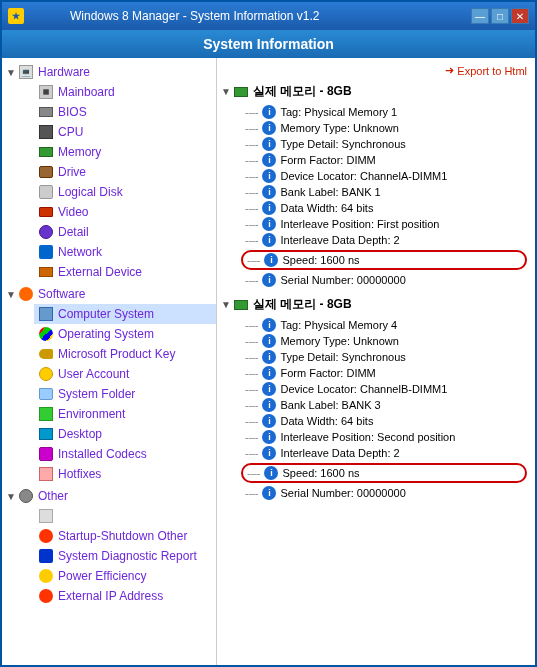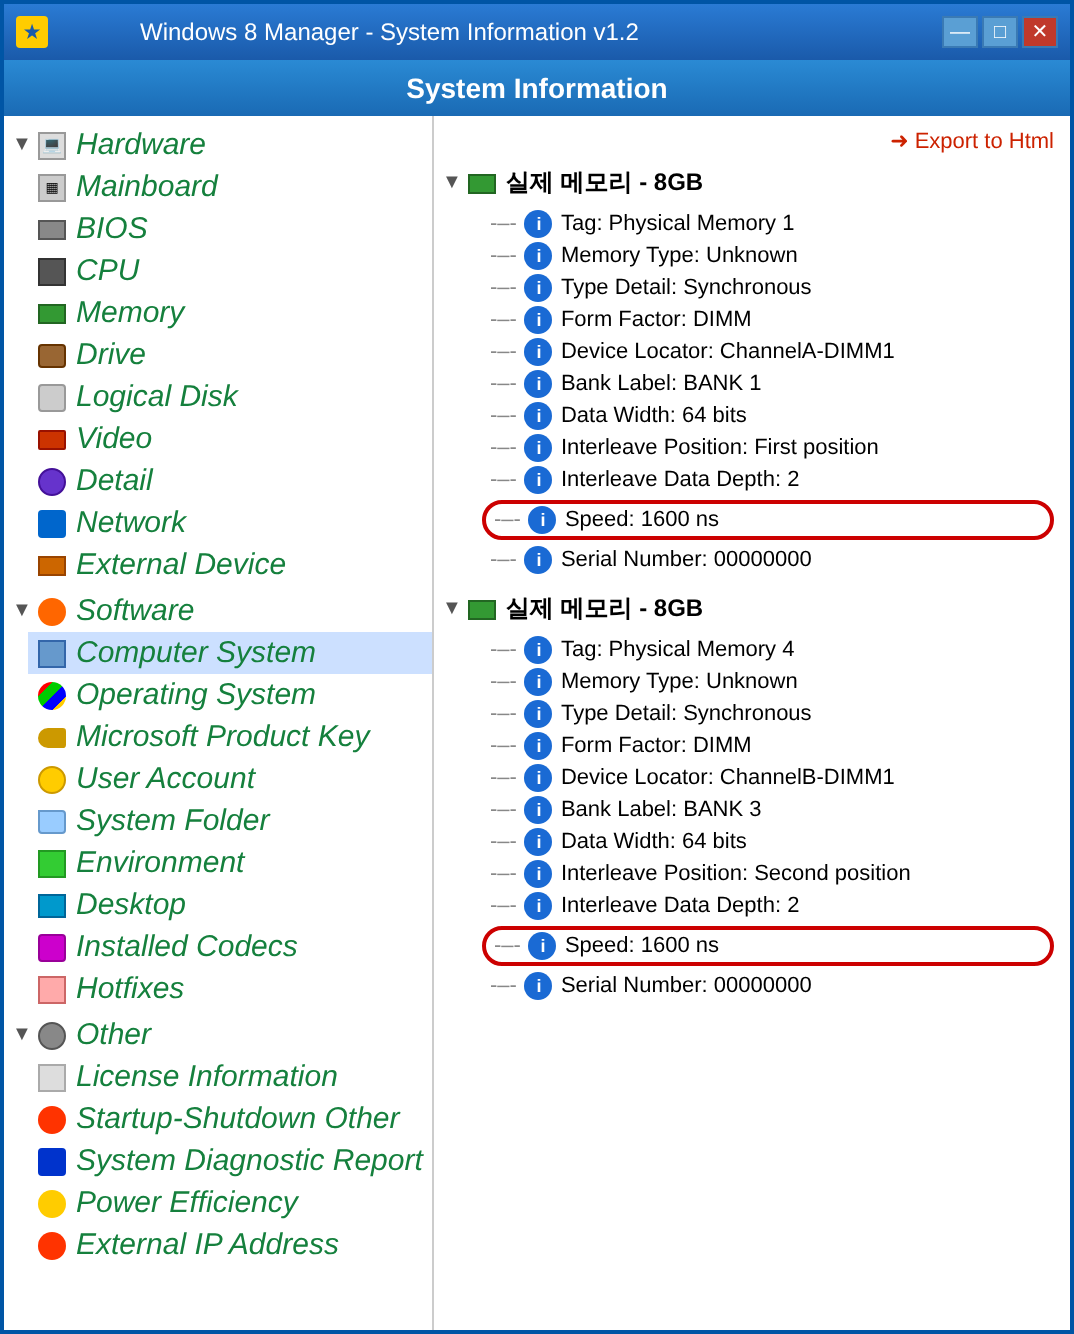--- a/index.html
+++ b/index.html
@@ -115,27 +115,26 @@
     .tree-icon {
       width: 16px;
       height: 16px;
       margin-right: 4px;
       display: flex;
       align-items: center;
       justify-content: center;
       flex-shrink: 0;
     }
     .tree-label {
-      font-size: 15px;
-      color: #15803d;
-      font-style: italic;
+      font-size: 12px;
+      color: #6d28d9;
     }
 
     .tree-children {
-      padding-left: 12px;
+      padding-left: 32px;
     }
     .tree-item {
       display: flex;
       align-items: center;
       padding: 2px 4px;
       cursor: pointer;
     }
     .tree-item.selected { background: #cce0ff; }
 
     
@@ -552,21 +551,20 @@
           <span class="tree-icon">
             <div class="icon-other"></div>
           </span>
           <span class="tree-label">Other</span>
         </div>
         <div class="tree-children">
           <div class="tree-item">
             <span class="tree-icon">
                 <div class="icon-license"></div>
               </span>
-            <span class="tree-label">License Information</span>
           </div>
           <div class="tree-item">
             <span class="tree-icon">
                 <div class="icon-startup"></div>
               </span>
             <span class="tree-label">Startup-Shutdown Other</span>
           </div>
           <div class="tree-item">
             <span class="tree-icon">
                 <div class="icon-diag"></div>

